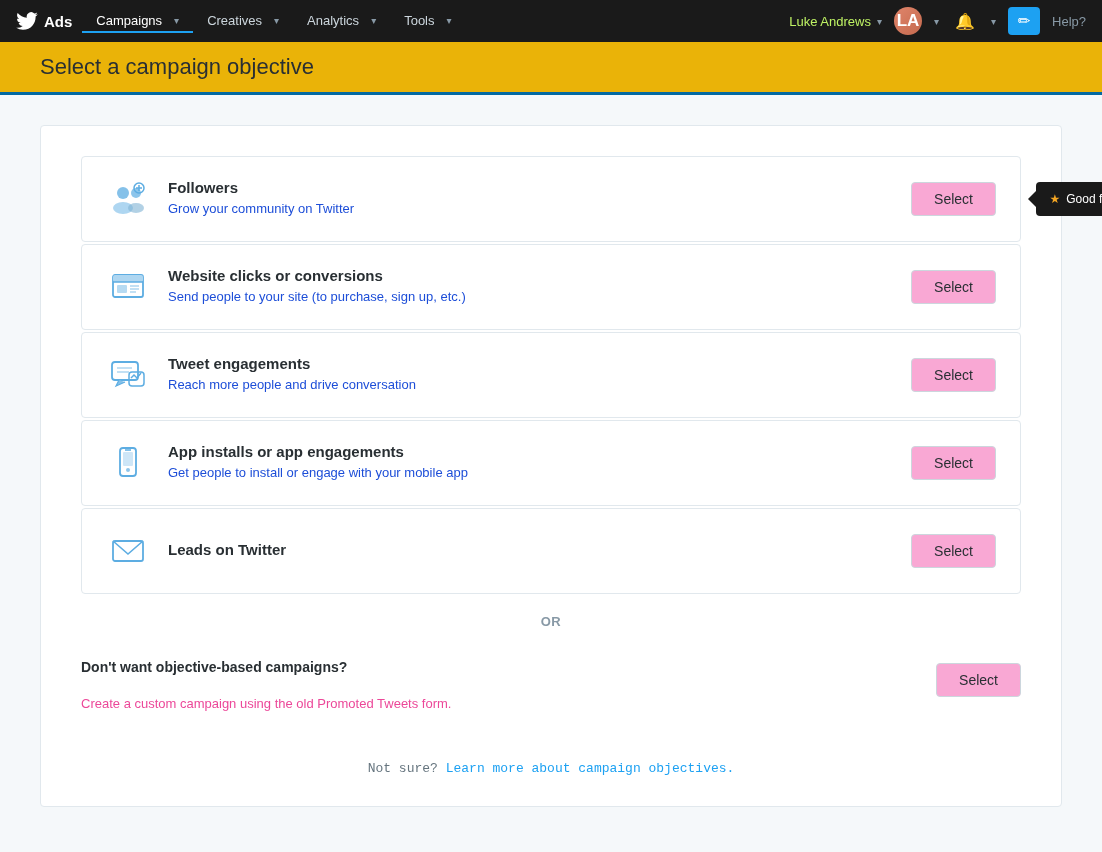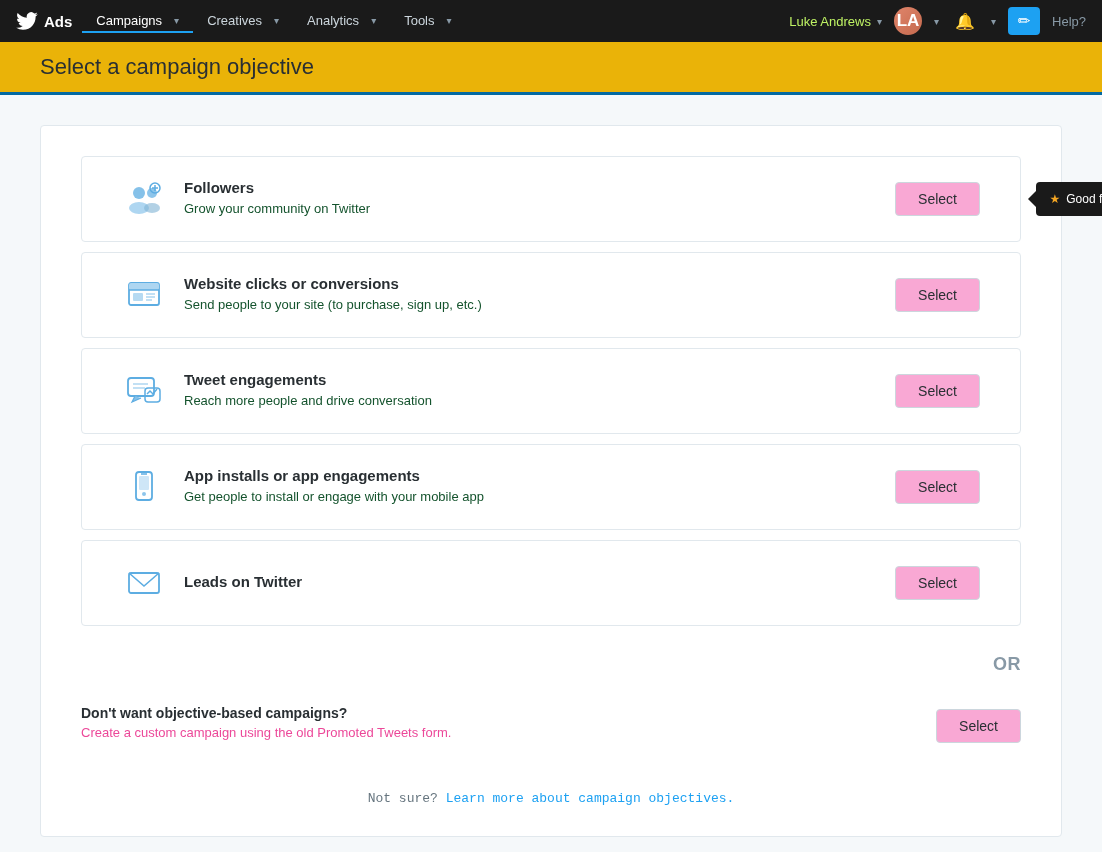--- a/index.html
+++ b/index.html
@@ -135,24 +135,24 @@
     
     .objective-list {
       display: flex;
       flex-direction: column;
       gap: 0;
     }
 
     .objective-item {
       display: flex;
       align-items: center;
-      padding: 20px 40px;
+      padding: 20px 24px;
       border: 1px solid #e1e8ed;
       border-radius: 4px;
-      margin-bottom: 10px;
+      margin-bottom: 2px;
       background: white;
       position: relative;
     }
 
     .objective-icon {
       width: 44px;
       height: 44px;
       flex-shrink: 0;
       margin-right: 18px;
       display: flex;
@@ -164,21 +164,21 @@
       flex: 1;
     }
     .objective-name {
       font-size: 15px;
       font-weight: 600;
       color: #292f33;
       margin-bottom: 4px;
     }
     .objective-desc {
       font-size: 13px;
-      color: #14532d;
+      color: #1d4ed8;
       line-height: 1.4;
     }
 
     .select-btn {
       padding: 8px 22px;
       border: 1px solid #ccd6dd;
       border-radius: 4px;
       background: #f9a8d4;
       color: #292f33;
       font-size: 14px;
@@ -215,42 +215,42 @@
       border-bottom: 8px solid transparent;
       border-right: 8px solid #1a1a1a;
     }
     .star-icon {
       color: #f5a623;
       font-size: 12px;
     }
 
     
     .or-divider {
-      text-align: right;
+      text-align: center;
       color: #8899a6;
-      font-size: 18px;
+      font-size: 13px;
       margin: 18px 0 14px;
       font-weight: 600;
       letter-spacing: 0.5px;
     }
 
     
     .no-objective-item {
       display: flex;
       align-items: flex-start;
       padding: 16px 0 16px 0;
     }
     .no-objective-text {
       flex: 1;
     }
     .no-objective-name {
       font-size: 14px;
       font-weight: 600;
       color: #292f33;
-      margin-bottom: 3px;
+      margin-bottom: 20px;
     }
     .no-objective-desc {
       font-size: 13px;
       color: #ec4899;
       line-height: 1.4;
     }
 
     
     .bottom-link-area {
       text-align: center;

